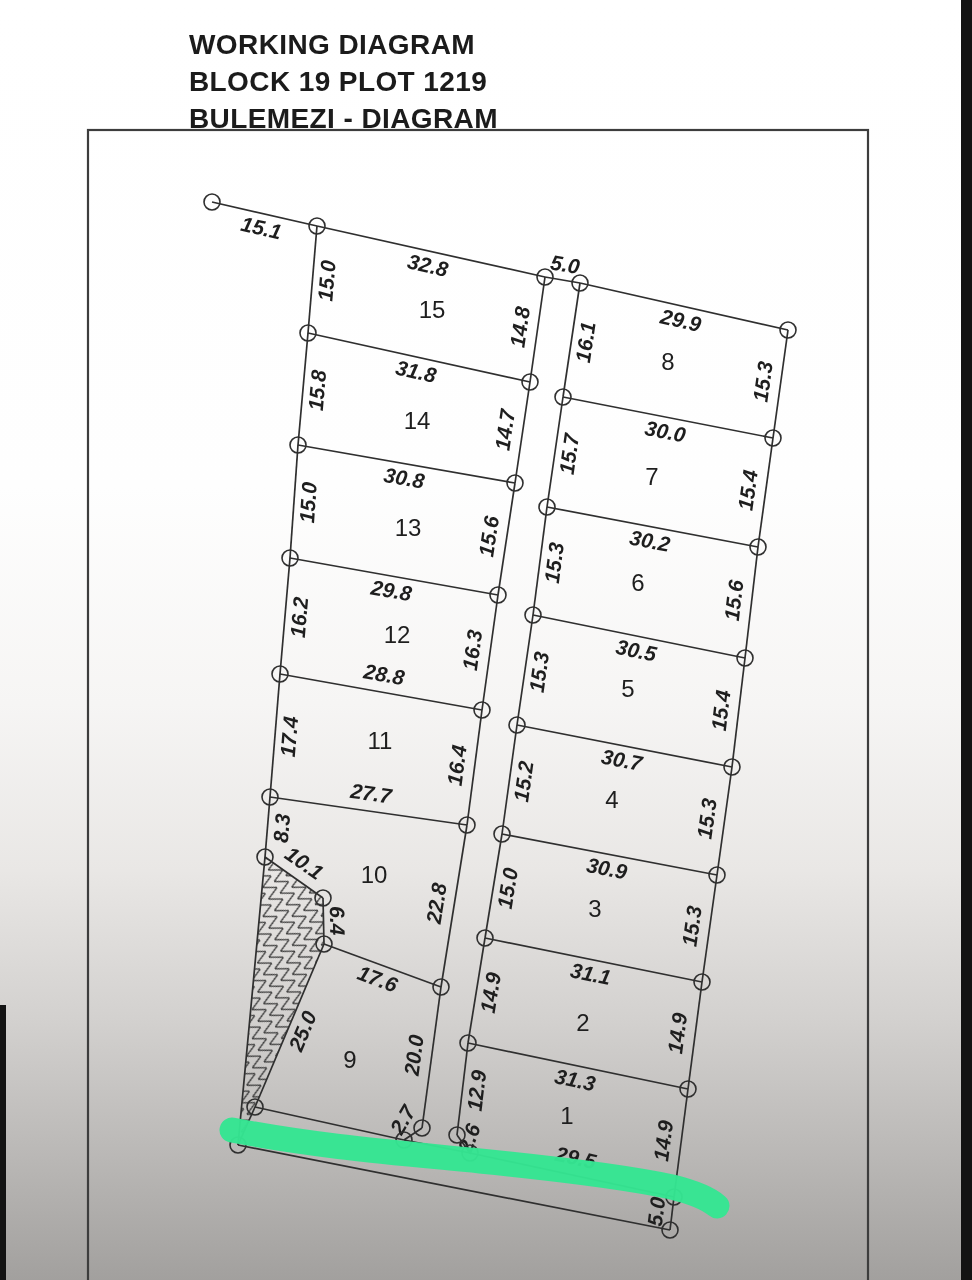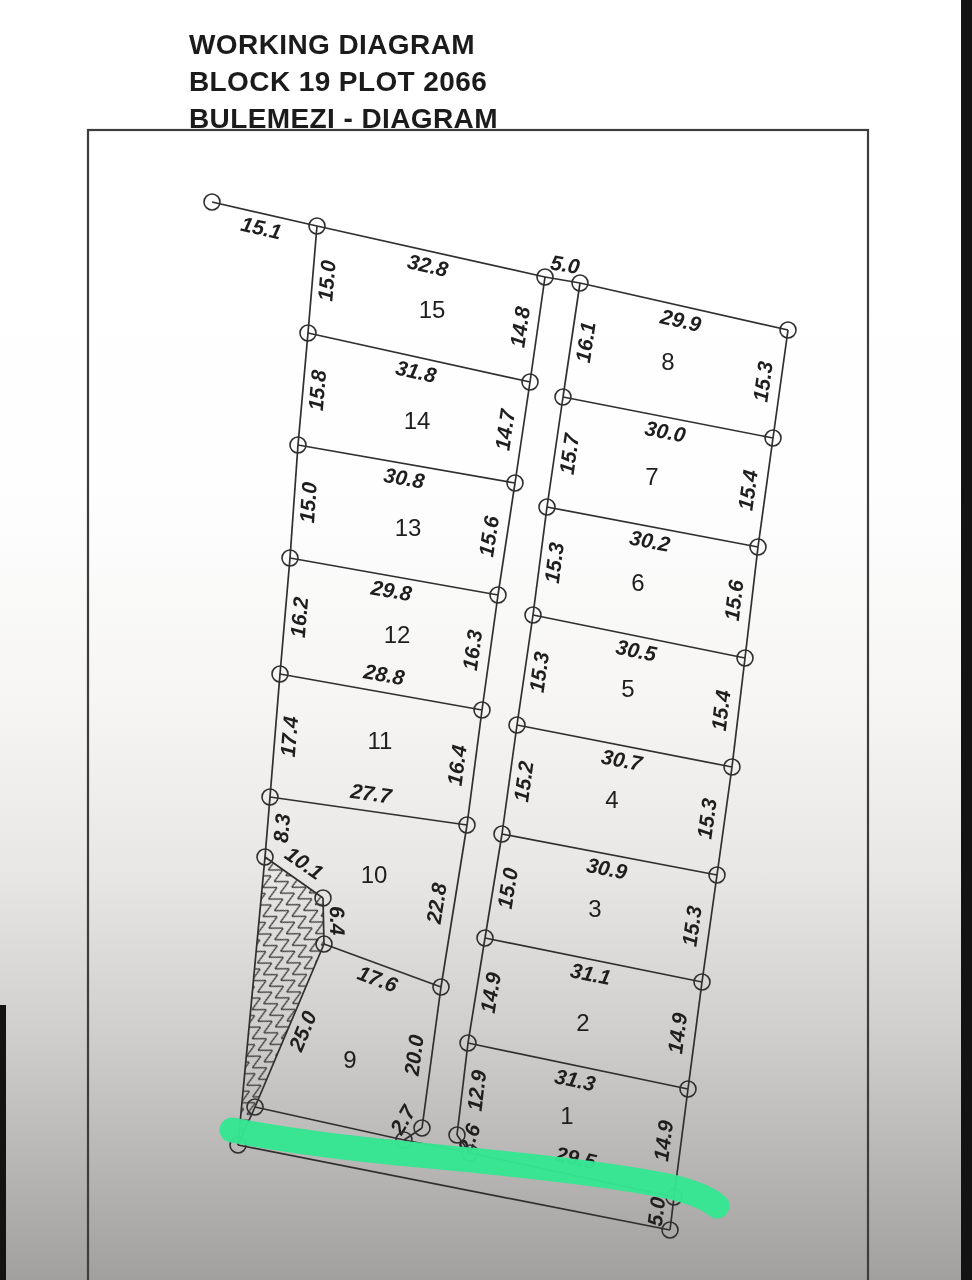--- a/index.html
+++ b/index.html
@@ -30,21 +30,21 @@
   .edge-strip.right{right:0;top:0;width:11px;height:1280px;}
   .edge-strip.left{left:0;top:1005px;width:6px;height:275px;}
 </style>
 </head>
 <body>
 
 <div id="page">
 
   <div class="title">
     <div>WORKING DIAGRAM</div>
-    <div>BLOCK 19 PLOT 2066</div>
+    <div>BLOCK 19 PLOT 1219</div>
     <div>BULEMEZI - DIAGRAM</div>
   </div>
 
   <svg id="diagram" width="972" height="1280" viewBox="0 0 972 1280">
     <defs>
       <pattern id="hatchpat" width="13" height="13" patternUnits="userSpaceOnUse" patternTransform="rotate(63)">
         <path d="M0,13 L6.5,0 L13,13" fill="none" stroke="#3a3a3a" stroke-width="1.3"></path>
       </pattern>
     </defs>
     <g id="gen">

